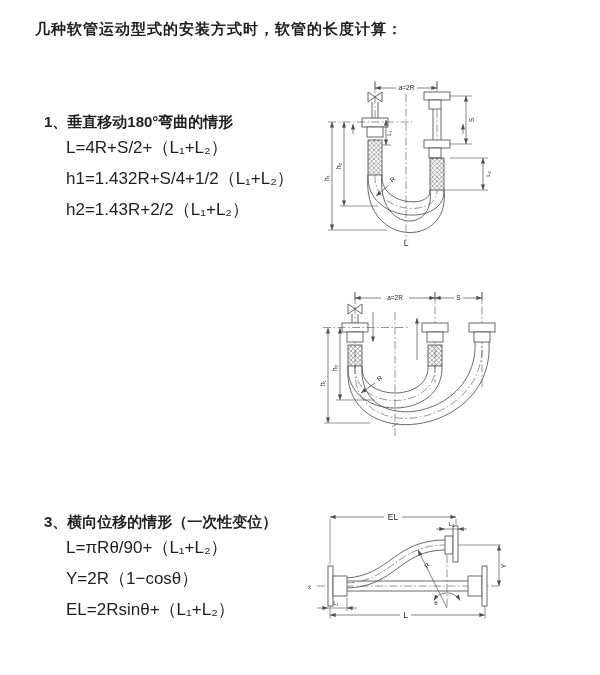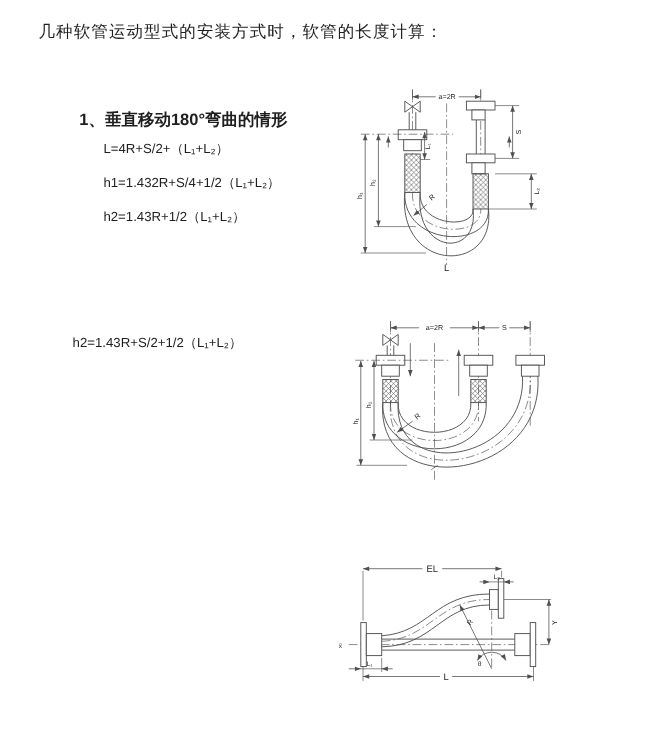--- a/index.html
+++ b/index.html
@@ -7,27 +7,27 @@
     width:600px; height:675px;
     background: var(--bg, #ffffff);
     font-family: "Liberation Sans", "DejaVu Sans", sans-serif;
     color: var(--text, #1f1f1f);
     position: relative;
     overflow: hidden;
   }
   .page { position:absolute; inset:0; background: var(--bg, #fff); }
   .title {
     position:absolute; left:35px; top:20px;
-    font-size:15px; font-weight:normal; letter-spacing:1px;
+    font-size:15px; font-weight:bold; letter-spacing:1px;
     white-space:nowrap;
   }
   .sec { position:absolute; left:44px; width:300px; }
   .sec .heading { font-size:15px; font-weight:bold; line-height:20px; white-space:nowrap; }
-  .sec .formula { font-size:12px; line-height:31px; margin-left:22px; white-space:nowrap; }
-  #sec1 { top:100px;margin-left:28px; }
+  .sec .formula { font-size:17px; line-height:31px; margin-left:22px; white-space:nowrap; }
+  #sec1 { top:112px; }
   #sec2 { top:296px; }
   #sec3 { top:512px; }
 
   svg.diagram { position:absolute; color: var(--line, #4f4f4f); overflow:visible; }
   #d1 { left:320px; top:78px; }
   #d2 { left:315px; top:288px; }
   #d3 { left:305px; top:505px; }
   .diagram line, .diagram path, .diagram rect { stroke: currentColor; fill:none; stroke-width:0.85; }
   .diagram .part  { fill: var(--bg, #fff); }
   .diagram .braid { fill: url(#xh); }
@@ -59,27 +59,32 @@
 </svg>
 
 <div class="page">
 
   <div class="title">几种软管运动型式的安装方式时，软管的长度计算：</div>
 
   <div class="sec" id="sec1">
     <div class="heading">1、垂直移动180°弯曲的情形</div>
     <div class="formula">L=4R+S/2+（L₁+L₂）</div>
     <div class="formula">h1=1.432R+S/4+1/2（L₁+L₂）</div>
-    <div class="formula">h2=1.43R+1/2（L₁+L₂）</div>
+    <div class="formula">h2=1.43R+2/2（L₁+L₂）</div>
   </div>
 
   <div class="sec" id="sec2">
-    <div class="formula">h2=1.43R+S/2+1/2（L₁+L₂）</div>
   </div>
 
+  <div class="sec" id="sec3">
+    <div class="heading">3、横向位移的情形（一次性变位）</div>
+    <div class="formula">L=πRθ/90+（L₁+L₂）</div>
+    <div class="formula">Y=2R（1−cosθ）</div>
+    <div class="formula">EL=2Rsinθ+（L₁+L₂）</div>
+  </div>
 
   <svg id="d1" class="diagram" width="175" height="172" viewBox="0 0 175 172">
     <g>
       <line class="cl" x1="55" y1="3" x2="55" y2="62"></line>
       <line class="cl" x1="117" y1="3" x2="117" y2="80"></line>
       <line class="cl" x1="86" y1="16" x2="86" y2="163"></line>
       <path d="M48,97 C46,146 126,149 124,112"></path>
       <path d="M62,97 C60,128 112,131 110,112"></path>
       <path class="cl" d="M55,97 C53,137 119,140 117,112"></path>
       <path d="M48,97 C41,170 131,172 124,112"></path>

